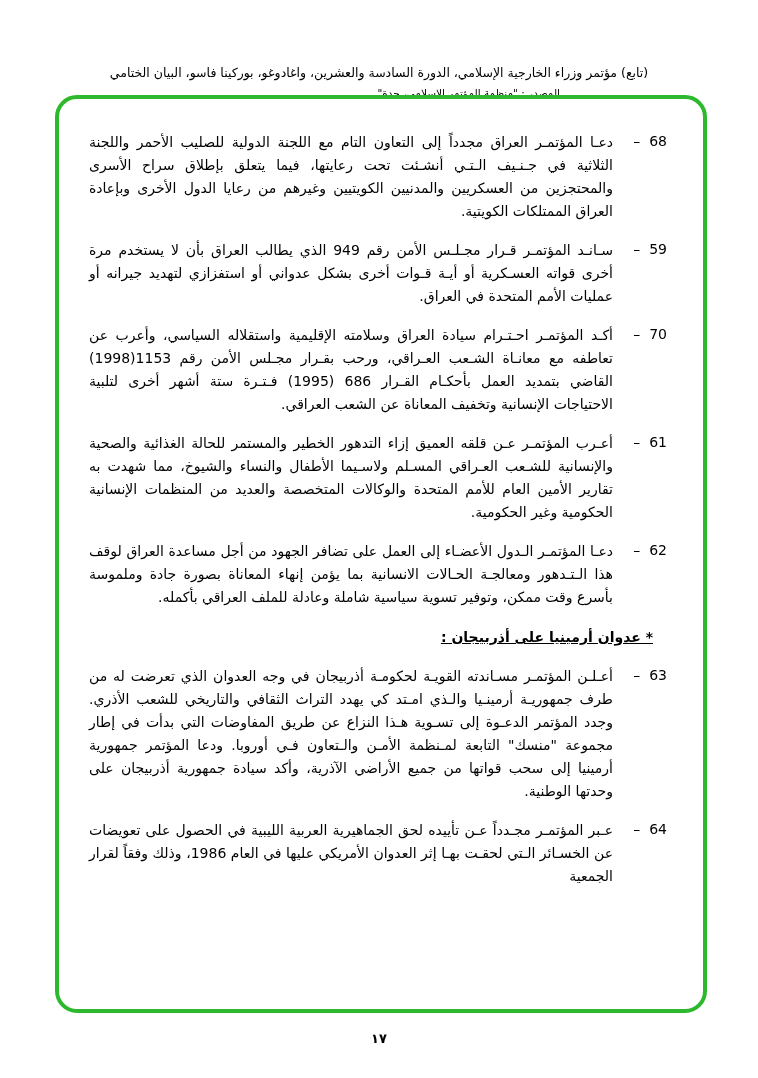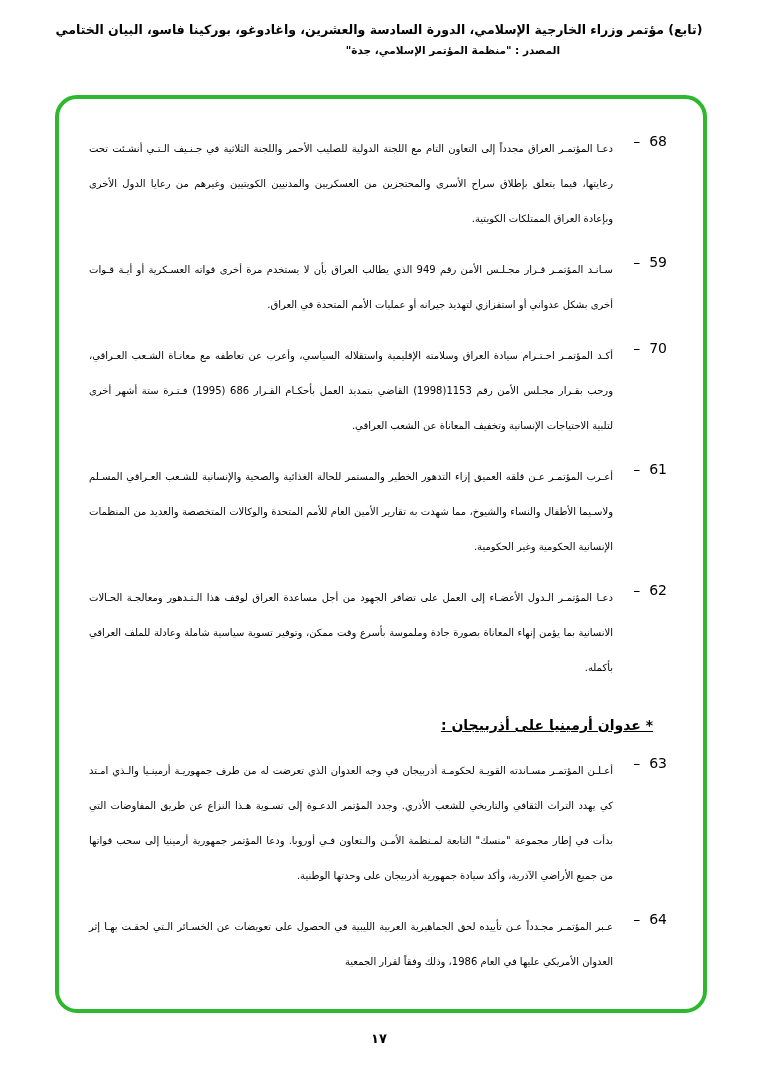--- a/index.html
+++ b/index.html
@@ -3,21 +3,21 @@
 <meta charset="utf-8">
 <style>
   * { margin: 0; padding: 0; box-sizing: border-box; }
   html, body { background: #ffffff; }
   body {
     width: 758px; height: 1078px;
     position: relative; overflow: hidden;
     font-family: "DejaVu Sans", sans-serif;
     color: #000;
   }
-  .doc-header { padding-top: 22px; text-align: center; font-weight: bold; }
+  .doc-header { padding-top: 22px; text-align: center; font-weight: normal; margin-top: 43px; }
   .doc-header .h1 { font-size: 12.5px; direction: rtl; }
   .doc-header .h2 {
     font-size: 10.5px; margin-top: 7px;
     direction: rtl; text-align: right; padding-right: 198px;
   }
   .content-box {
     position: absolute; left: 55px; top: 95px;
     width: 652px; height: 918px;
     border: 4px solid #2db82d;
     border-radius: 22px;
@@ -27,27 +27,27 @@
   .blocks { width: 100%; }
   .item { display: flex; direction: rtl; margin-bottom: 16px; }
   .num {
     flex: 0 0 54px; width: 54px;
     display: flex; direction: rtl; gap: 9px;
     font-size: 14px; padding-top: 2px;
   }
   .num .dash { color: #000; }
   .txt {
     flex: 1;
-    font-size: 10px; line-height: 35px;
+    font-size: 14px; line-height: 23px;
     direction: rtl; text-align: justify;
   }
   .section-heading {
     direction: rtl; text-align: right;
     font-weight: bold; font-size: 14px;
-    margin: 32px 14px 20px 0;
+    margin: 20px 14px 20px 0;
   }
   .section-heading .u { text-decoration: underline; }
   .doc-footer {
     position: absolute; bottom: 32px; left: 0; width: 100%;
     text-align: center; font-size: 13px; font-weight: bold;
   }
 </style>
 </head>
 <body>
 

